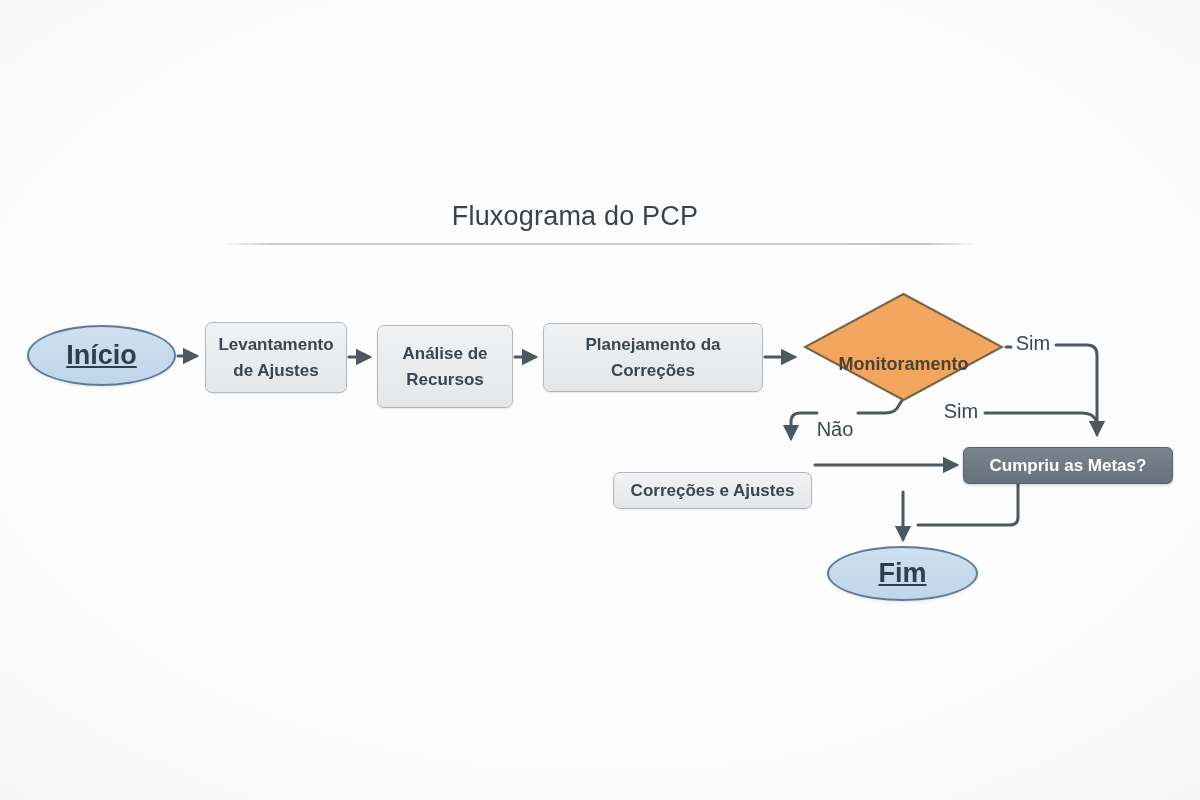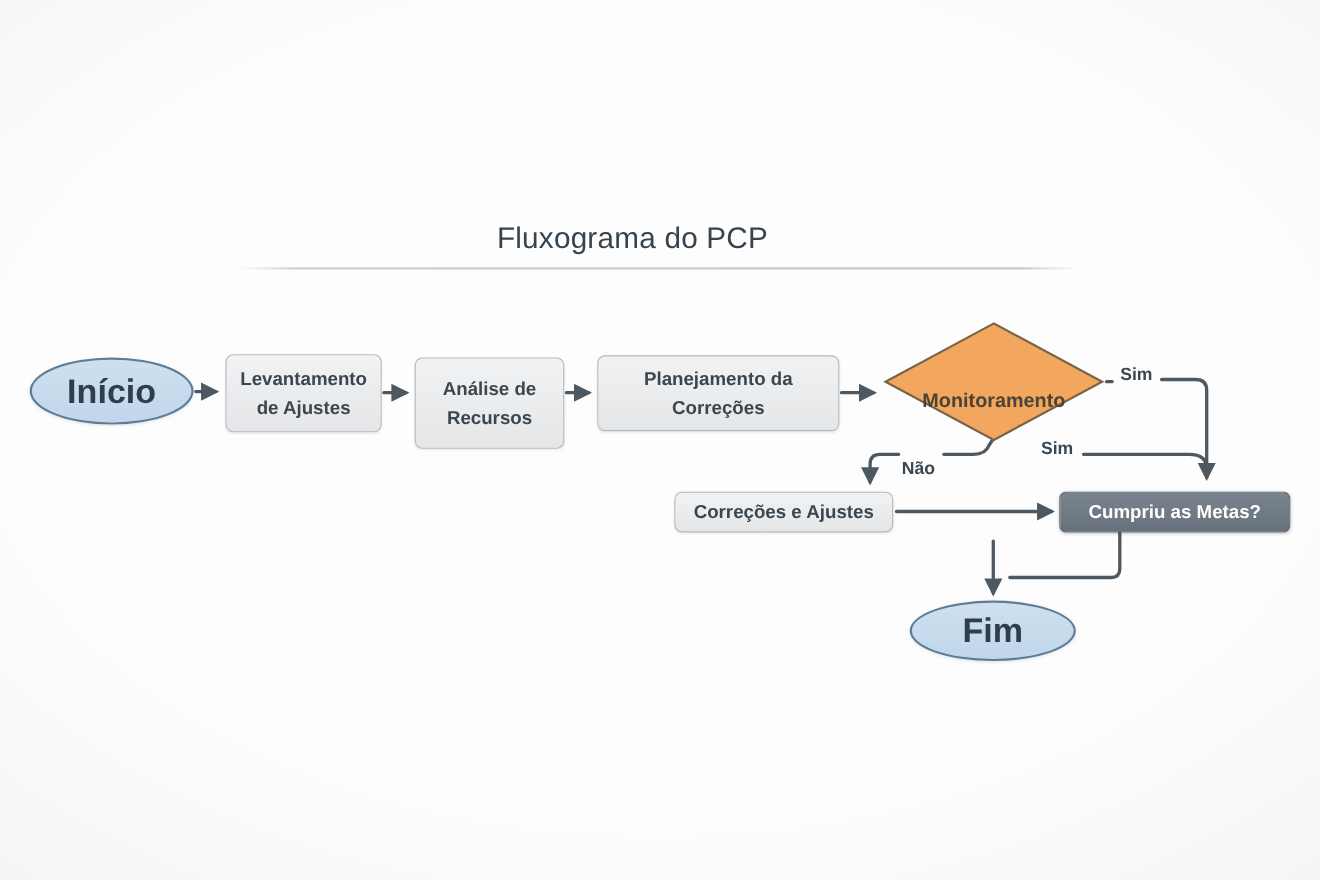--- a/index.html
+++ b/index.html
@@ -20,42 +20,43 @@
   .title-divider{
     position:absolute;left:218px;top:243px;width:762px;height:2px;
     background:linear-gradient(90deg, rgba(205,205,208,0) 0%, #cdcdd1 7%, #c8c8cc 93%, rgba(205,205,208,0) 100%);
   }
   .node{position:absolute;display:flex;align-items:center;justify-content:center;
     text-align:center;color:#3a4650;box-sizing:border-box;z-index:2;}
   .terminator{
     background:linear-gradient(180deg,#cdom 0,#c 0);
     background:linear-gradient(180deg,#cfe0ef 0%,#c0d6ea 100%);
     border:2px solid #5e7b97;border-radius:50%;
-    font-size:31px;font-weight:700;color:#2e3e4e;
+    font-size:27px;font-weight:700;color:#2e3e4e;
     box-shadow:0 1px 3px rgba(60,80,100,0.15);
+    text-decoration:underline;
   }
   .process{
     background:linear-gradient(180deg,#f0f2f3 0%,#e4e6e8 100%);
     border:1.5px solid #b2b8bd;border-radius:7px;
     font-size:17px;font-weight:600;line-height:1.5;
     box-shadow:0 1px 2px rgba(0,0,0,0.08);
     padding:2px 8px;
   }
   .process-dark{
     background:linear-gradient(180deg,#7a848e 0%,#67717b 100%);
     border:1.5px solid #59636d;border-radius:6px;
     font-size:17px;font-weight:700;color:#ffffff;
     box-shadow:0 1px 3px rgba(0,0,0,0.2);
   }
   .decision{background:transparent;border:none;padding:0;}
   .decision svg{position:absolute;left:0;top:0;}
   .decision .lbl{position:relative;z-index:1;font-size:18px;font-weight:700;color:#4a4336;margin-top:34px;}
   .edge-label{
     position:absolute;z-index:2;text-align:center;
-    font-size:16px;font-weight:700;color:#3a4650;
+    font-size:20px;font-weight:400;color:#3a4650;
   }
   .edges{position:absolute;left:0;top:0;z-index:1;pointer-events:none;}
 </style>
 </head>
 <body>
 
 <div class="canvas">
 
   <div class="title">Fluxograma do PCP</div>
   <div class="title-divider"></div>
@@ -98,21 +99,21 @@
     <span>Planejamento da Correções</span>
   </div>
 
   <div class="node decision" style="left:802px;top:292px;width:203px;height:110px;">
     <svg width="203" height="110" viewBox="0 0 203 110">
       <polygon points="101.5,2 200,55 101.5,108 3,55" fill="#f2a65e" stroke="#7a6448" stroke-width="2"></polygon>
     </svg>
     <span class="lbl">Monitoramento</span>
   </div>
 
-  <div class="node process" style="left:613px;top:447px;width:199px;height:37px;">
+  <div class="node process" style="left:613px;top:472px;width:199px;height:37px;">
     <span>Correções e Ajustes</span>
   </div>
 
   <div class="node process-dark" style="left:963px;top:447px;width:210px;height:37px;">
     <span>Cumpriu as Metas?</span>
   </div>
 
   <div class="node terminator" style="left:827px;top:546px;width:151px;height:55px;">
     <span>Fim</span>
   </div>

